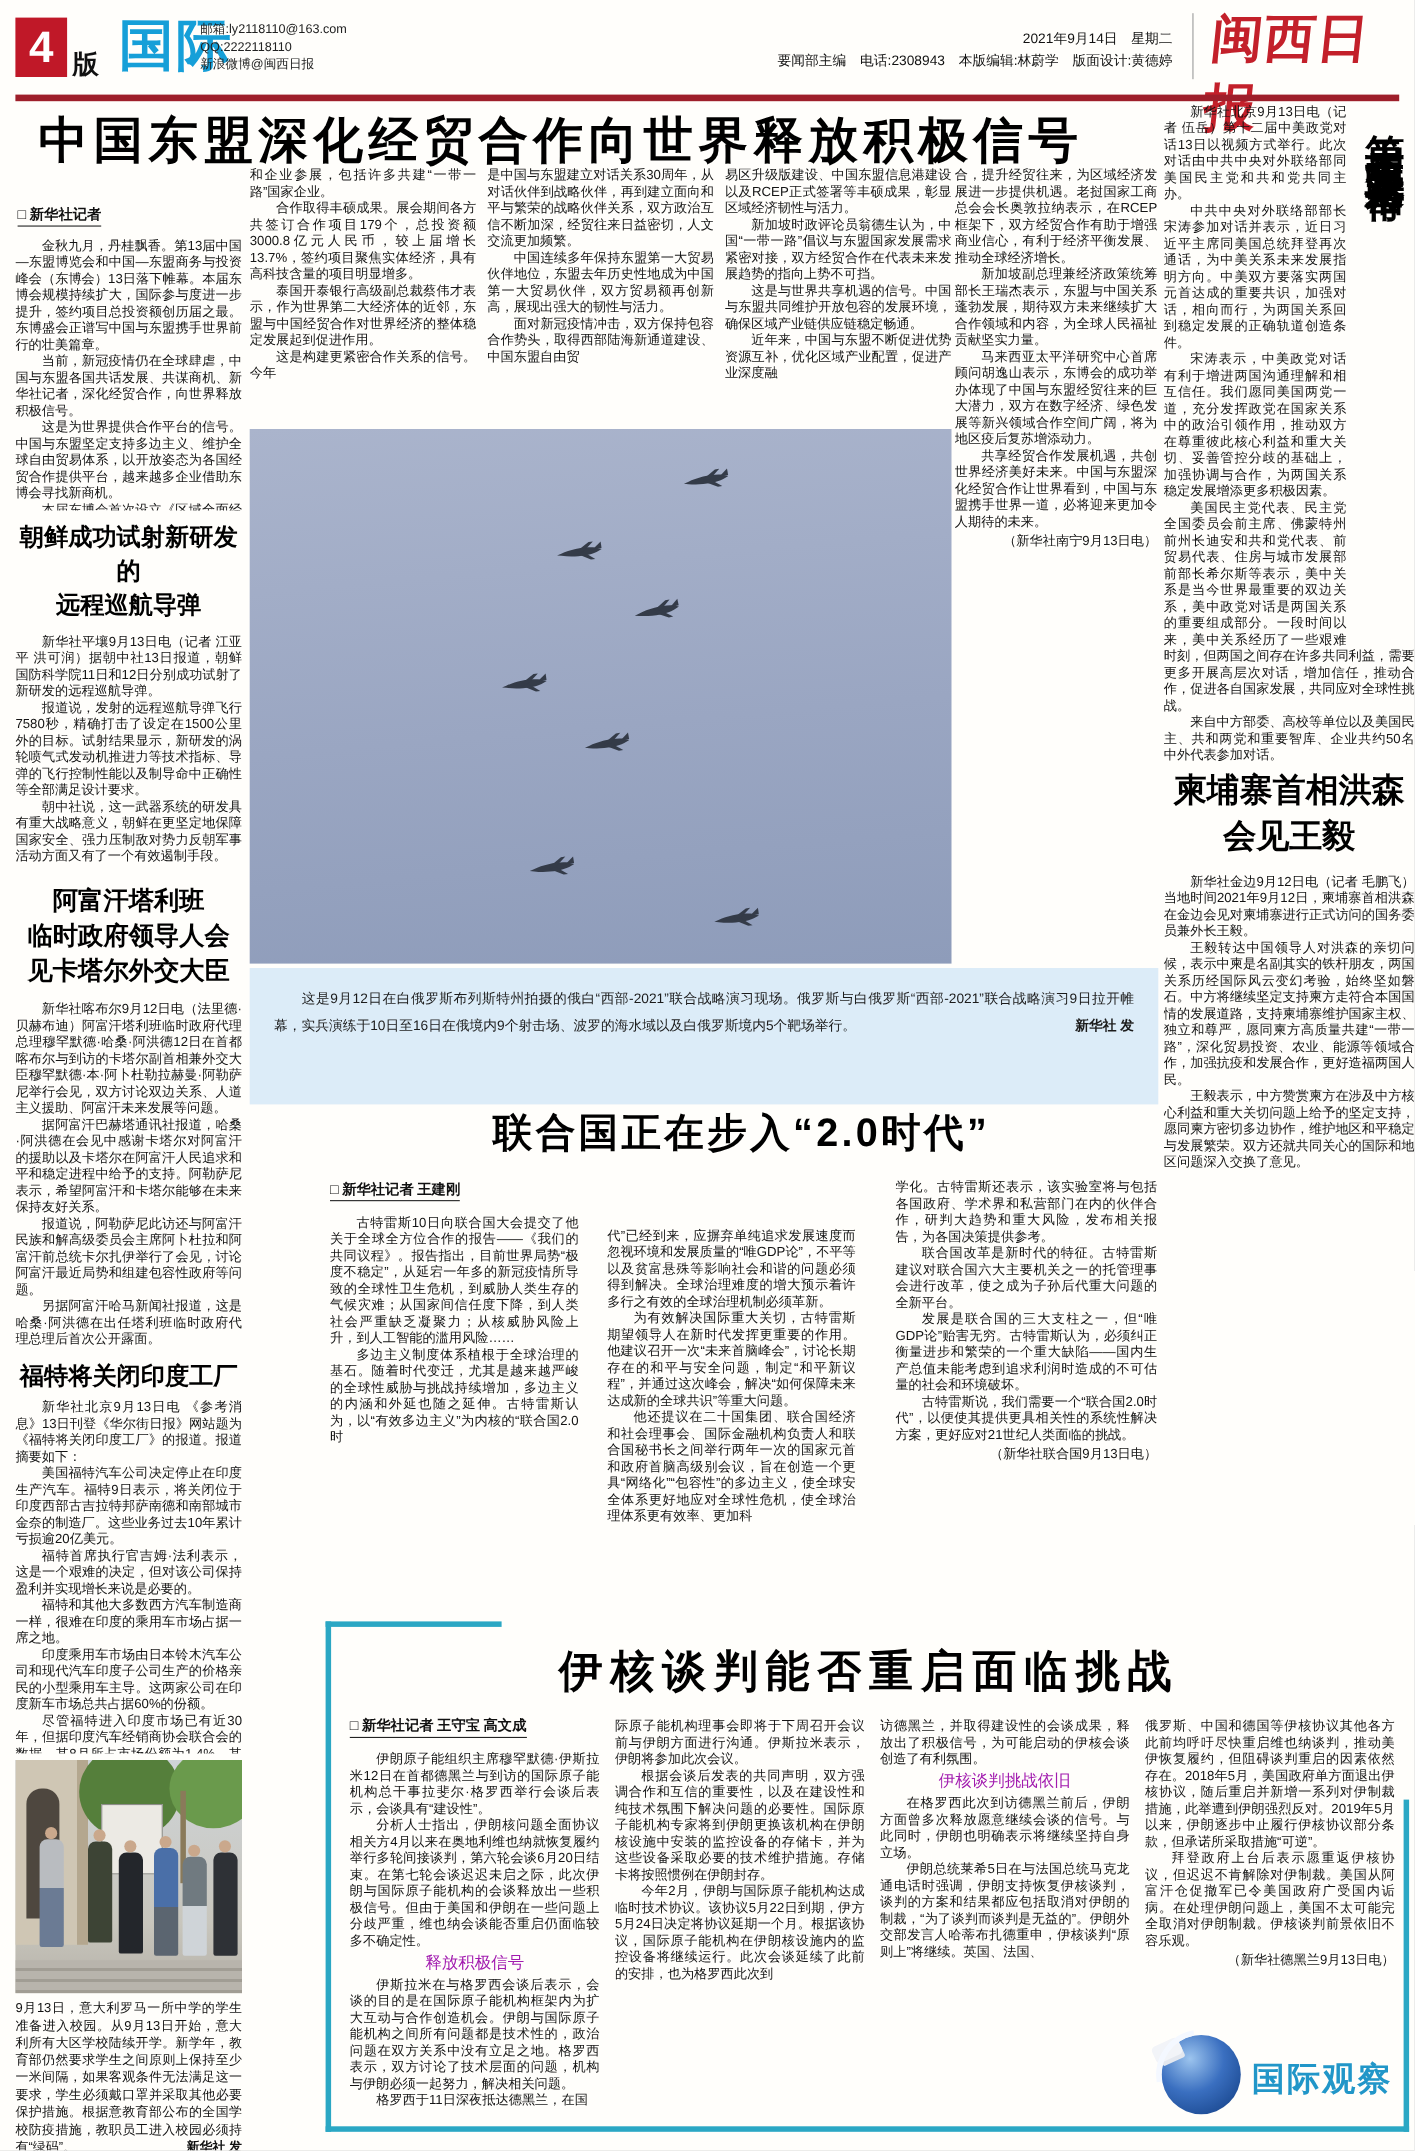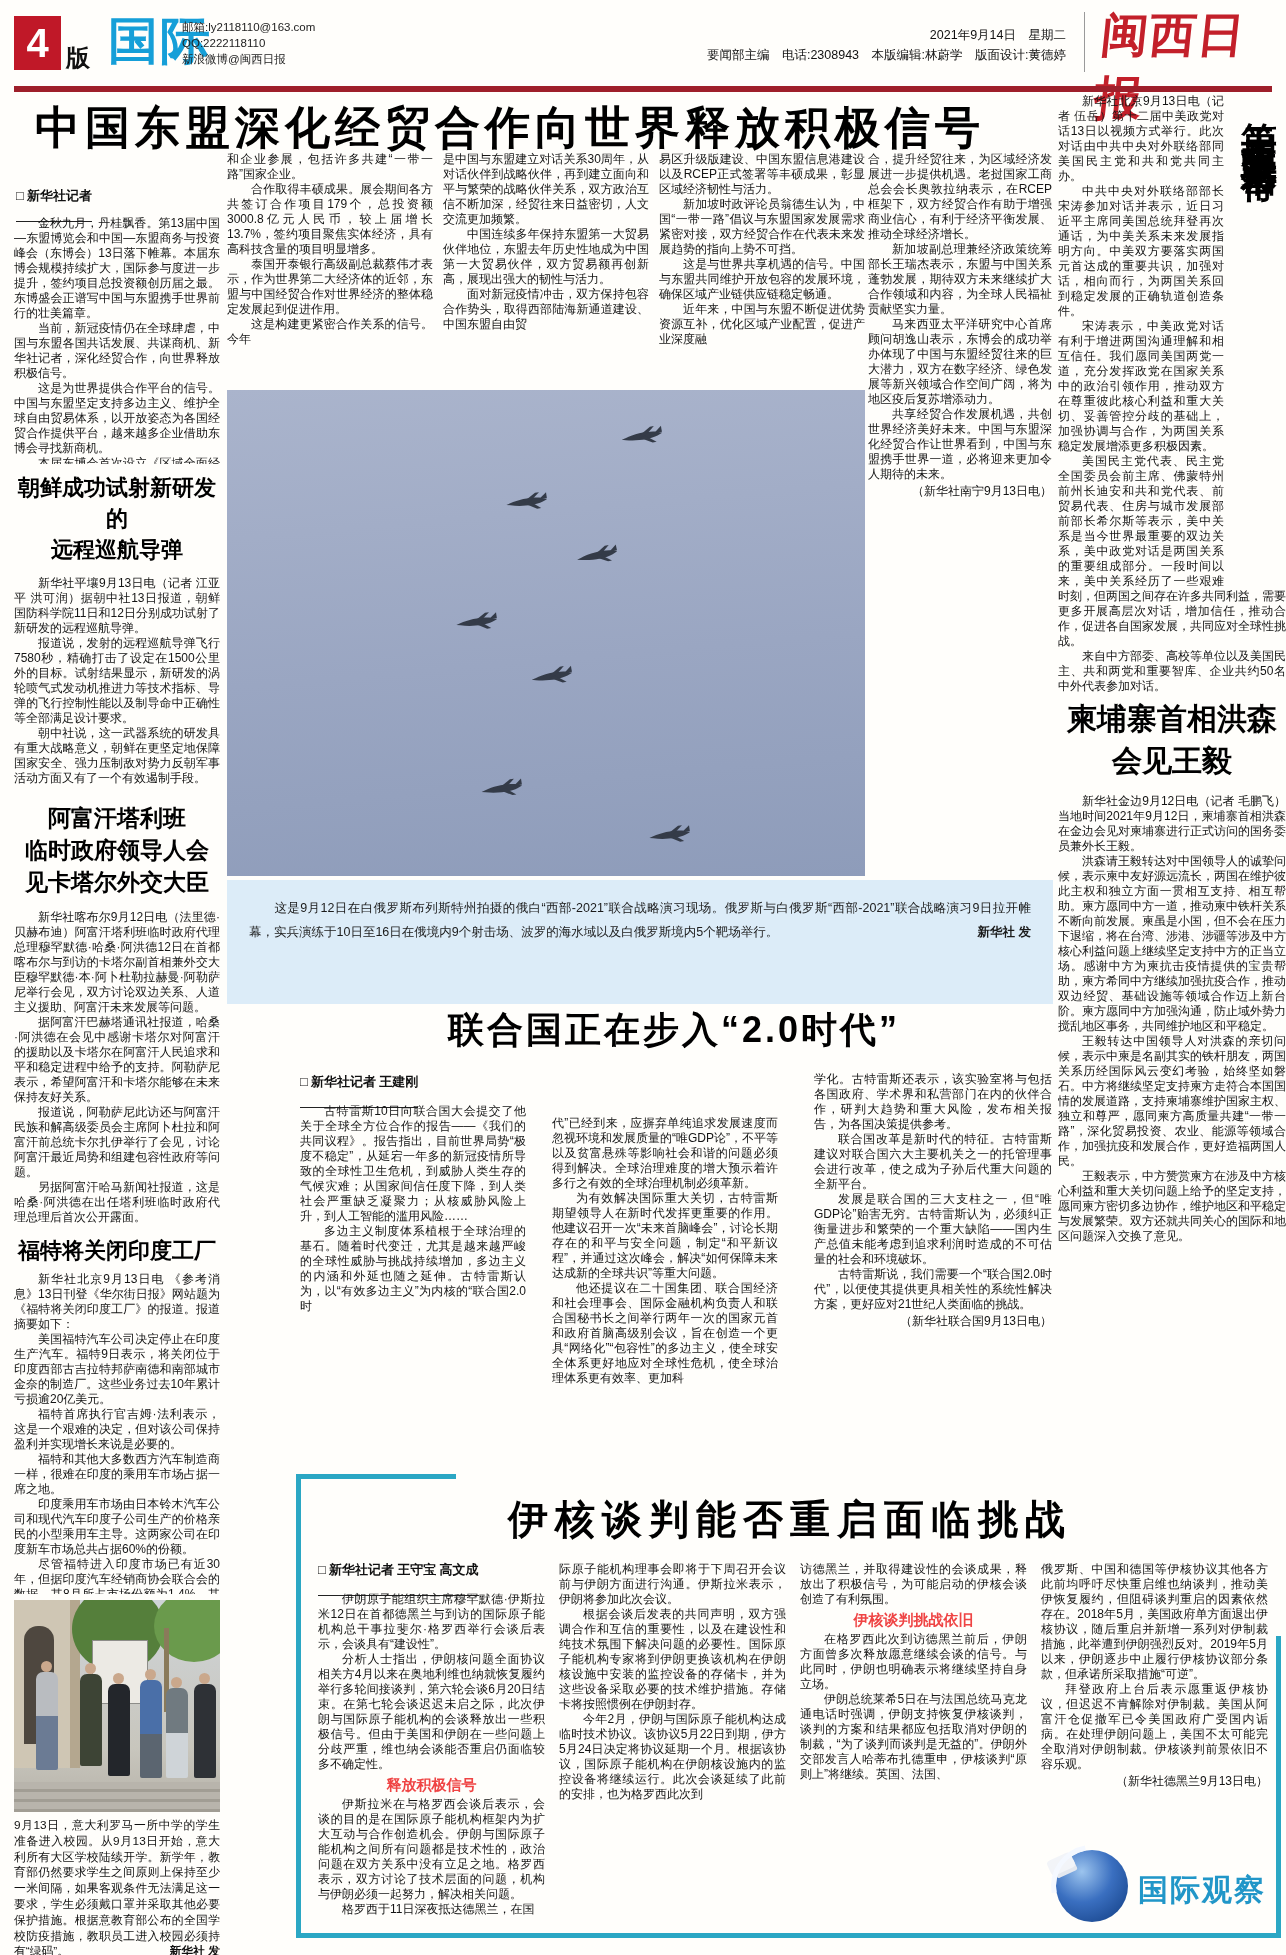--- a/index.html
+++ b/index.html
@@ -18,23 +18,23 @@
   .mast-divider{left:1084px;top:12px;width:1px;height:60px;background:#9a9a9a;}
   .masthead{left:1098px;top:4px;font-size:47px;font-weight:900;color:#c3202a;
             font-family:"Liberation Serif",serif;transform:skewX(-6deg);letter-spacing:1px;}
   .toprule{left:14px;top:86px;width:1258px;height:6px;background:#9e1f2a;}
 
   
   .col{font-size:12px;line-height:15px;text-align:justify;overflow:hidden;color:#141414;}
   .col p{margin:0;text-indent:2em;}
   .col p.cont{text-indent:0;}
   .col p.attr{text-indent:0;text-align:right;margin-top:2px;}
-  .col p.subhead{text-indent:0;text-align:center;font-weight:bold;color:#ef4444;font-size:15px;margin:5px 0;}
+  .col p.subhead{text-indent:0;text-align:center;font-weight:normal;color:#a21caf;font-size:15px;margin:5px 0;}
   .byline{font-size:13px;font-weight:bold;font-family:"Liberation Serif",serif;
-          border-bottom:1.5px solid #222;padding-bottom:16px;display:inline-block;white-space:nowrap;}
+          border-bottom:1.5px solid #222;padding-bottom:1px;display:inline-block;white-space:nowrap;}
   .hl{font-weight:900;color:#000;text-align:center;}
 
   .lead-hl{left:14px;top:98px;width:992px;font-size:45px;letter-spacing:5px;white-space:nowrap;}
   #lead-byline{left:16px;top:186px;}
   #lead1{left:14px;top:216px;width:206px;height:248px;}
   #lead2{left:227px;top:152px;width:206px;height:236px;}
   #lead3{left:443px;top:152px;width:206px;height:236px;}
   #lead4{left:659px;top:152px;width:206px;height:236px;}
   #lead5{left:868px;top:152px;width:184px;height:500px;}
 
@@ -274,21 +274,20 @@
         <p>来自中方部委、高校等单位以及美国民主、共和两党和重要智库、企业共约50名中外代表参加对话。</p>
       </div>
   </div>
 
   <div class="abs hl" id="camb-hl">
     <div>柬埔寨首相洪森</div>
     <div>会见王毅</div>
   </div>
   <div class="abs col" id="camb-body">
       <p>新华社金边9月12日电（记者 毛鹏飞）当地时间2021年9月12日，柬埔寨首相洪森在金边会见对柬埔寨进行正式访问的国务委员兼外长王毅。</p>
-      <p>洪森请王毅转达对中国领导人的诚挚问候，表示柬中友好源远流长，两国在维护彼此主权和独立方面一贯相互支持、相互帮助。柬方愿同中方一道，推动柬中铁杆关系不断向前发展。柬虽是小国，但不会在压力下退缩，将在台湾、涉港、涉疆等涉及中方核心利益问题上继续坚定支持中方的正当立场。感谢中方为柬抗击疫情提供的宝贵帮助，柬方希同中方继续加强抗疫合作，推动双边经贸、基础设施等领域合作迈上新台阶。柬方愿同中方加强沟通，防止域外势力搅乱地区事务，共同维护地区和平稳定。</p>
       <p>王毅转达中国领导人对洪森的亲切问候，表示中柬是名副其实的铁杆朋友，两国关系历经国际风云变幻考验，始终坚如磐石。中方将继续坚定支持柬方走符合本国国情的发展道路，支持柬埔寨维护国家主权、独立和尊严，愿同柬方高质量共建“一带一路”，深化贸易投资、农业、能源等领域合作，加强抗疫和发展合作，更好造福两国人民。</p>
       <p>王毅表示，中方赞赏柬方在涉及中方核心利益和重大关切问题上给予的坚定支持，愿同柬方密切多边协作，维护地区和平稳定与发展繁荣。双方还就共同关心的国际和地区问题深入交换了意见。</p>
     </div>
 
   <div class="abs teal ir-topstub"></div>
   <div class="abs teal ir-left"></div>
   <div class="abs teal ir-bottom"></div>
   <div class="abs teal ir-right"></div>
   <div class="abs hl" id="iran-hl">伊核谈判能否重启面临挑战</div>
   <div class="abs" id="iran-byline">

